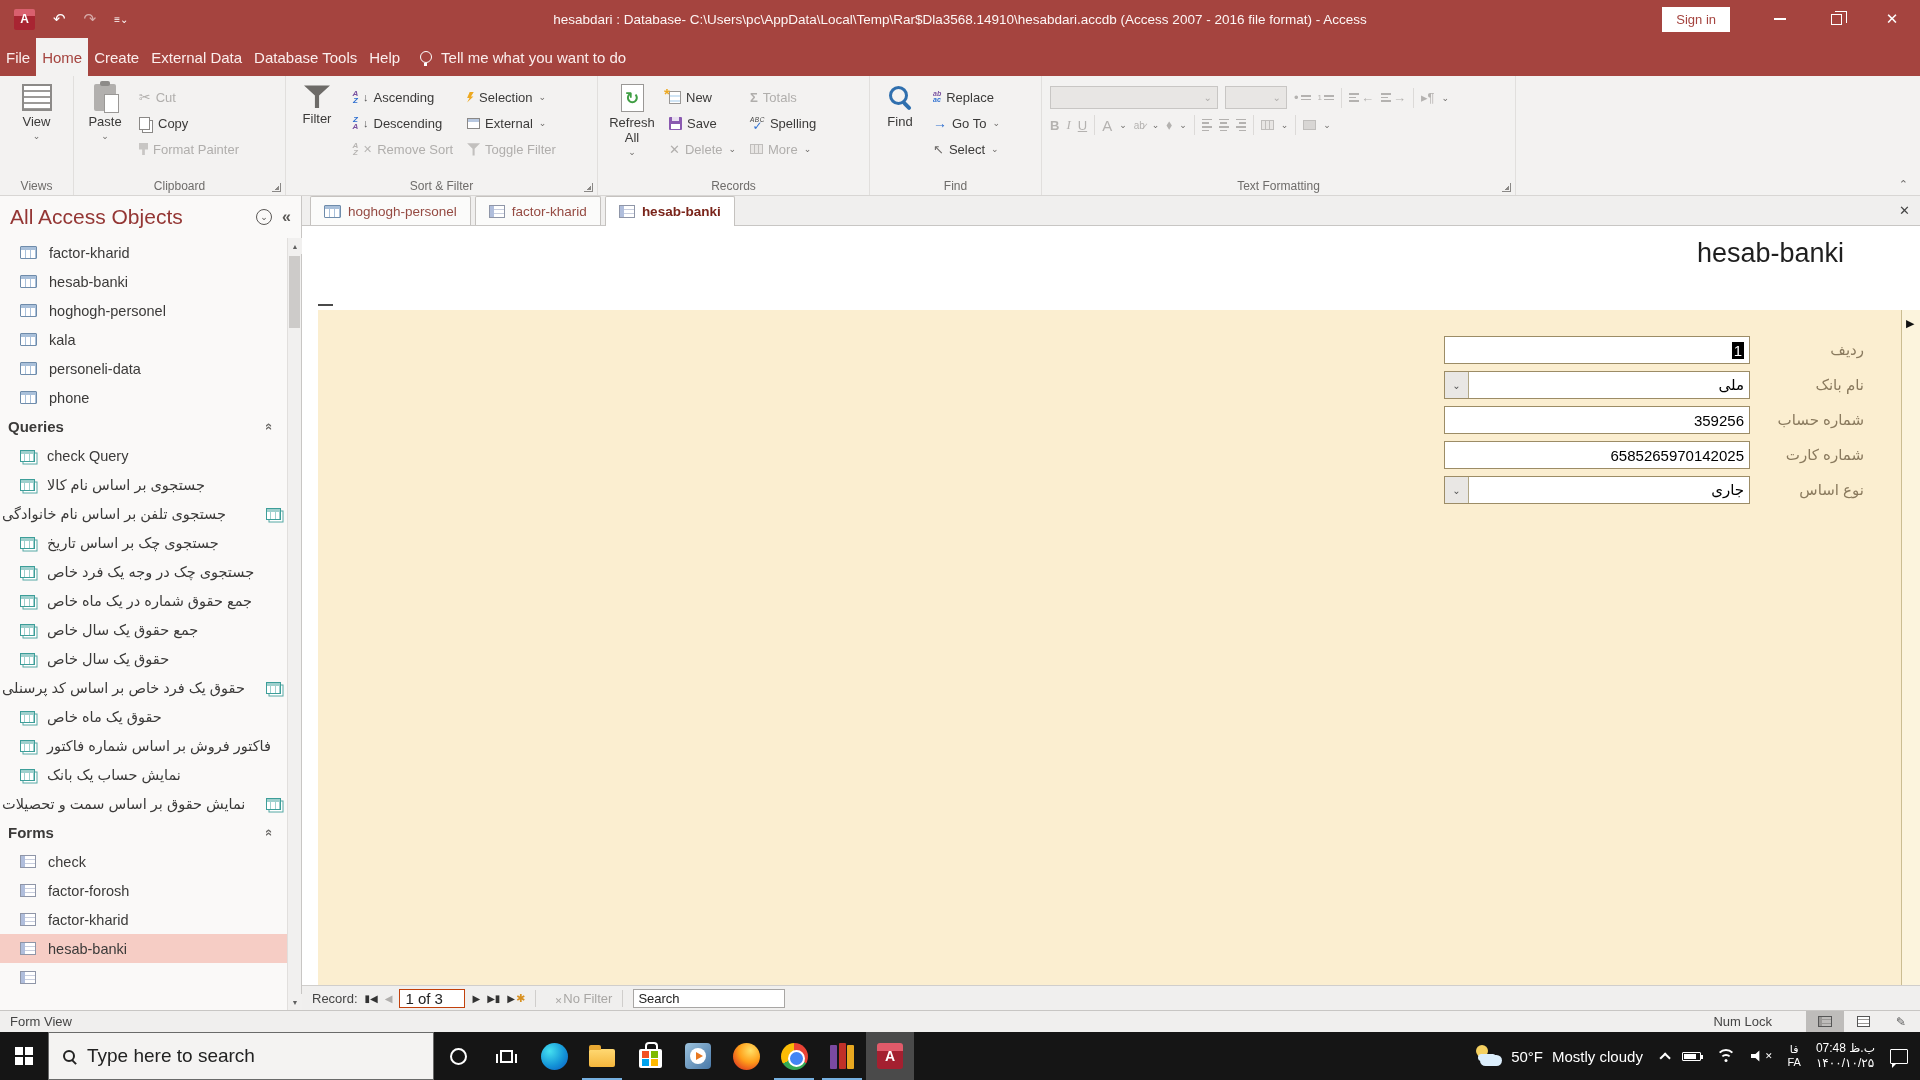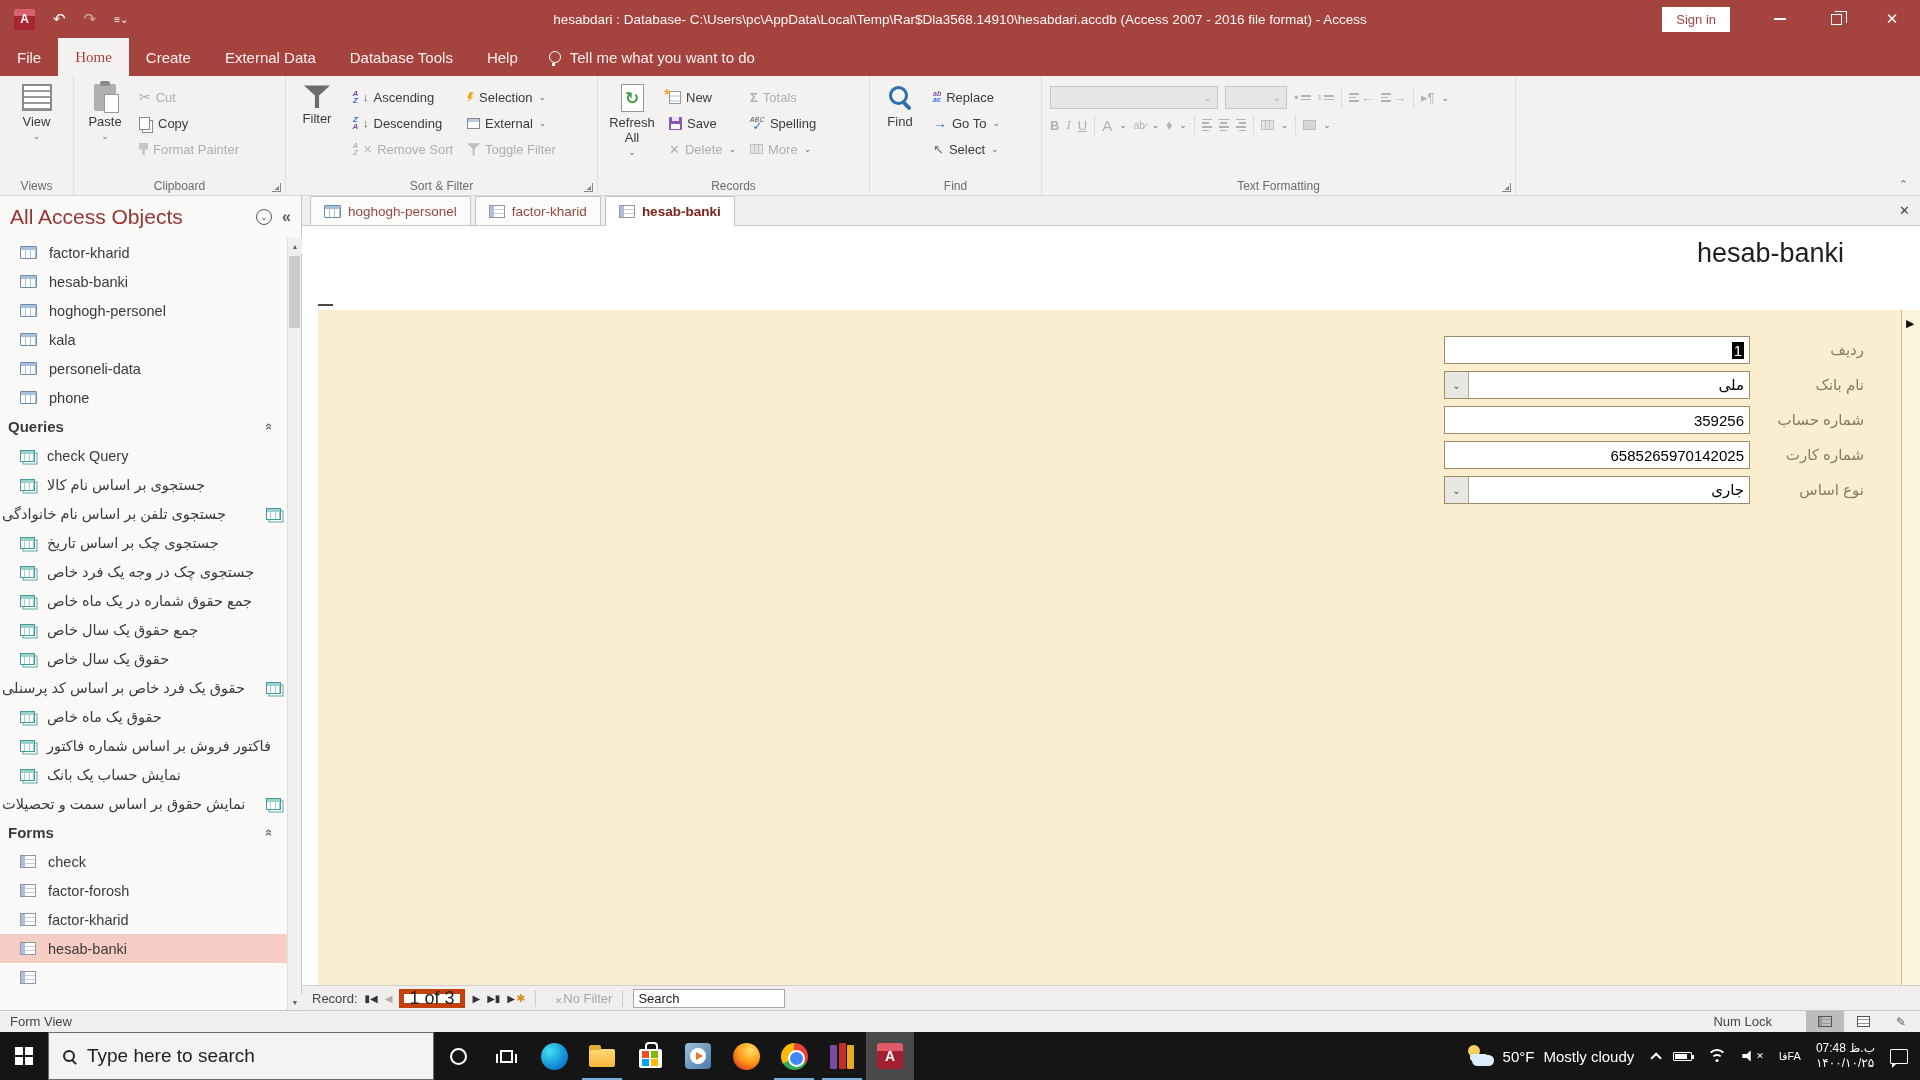--- a/index.html
+++ b/index.html
@@ -15,22 +15,22 @@
   .title-text{position:absolute;left:0;right:0;text-align:center;font-size:13.5px;color:#fdf6f5;pointer-events:none;}
   .tb-right{margin-left:auto;display:flex;align-items:center;height:100%;}
   .signin{background:#fff;color:#a5443f;font-size:13px;padding:5px 14px;margin-right:22px;}
   .winbtn{width:56px;height:100%;display:flex;align-items:center;justify-content:center;color:#fff;font-size:15px;}
   .min-g{display:block;width:12px;height:2px;background:#fff;}
   .restore-g{position:relative;width:11px;height:11px;border:1.5px solid #fff;}
   .restore-g::before{content:"";position:absolute;top:-4px;left:3px;width:11px;height:11px;border:1.5px solid #fff;border-bottom:none;border-left:none;}
 
   
   .menubar{position:absolute;top:38px;left:0;right:0;height:38px;background:#a5443f;display:flex;align-items:stretch;color:#fbeeed;font-size:15px;}
-  .mtab{display:flex;align-items:center;padding:0 17px;}
-  .mtab.active{background:#f3f2f1;color:#a5443f;font-family:Liberation Serif, serif;}
+  .mtab{display:flex;align-items:center;padding:0 6px;}
+  .mtab.active{background:#f3f2f1;color:#a5443f;}
   .tellme{display:flex;align-items:center;gap:9px;padding:0 14px;}
   .bulb{position:relative;width:12px;height:12px;border:1.6px solid #fff;border-radius:50%;display:inline-block;}
   .bulb::after{content:"";position:absolute;left:2.6px;bottom:-4px;width:3px;height:3px;background:#fff;}
 
   
   .ribbon{position:absolute;top:76px;left:0;right:0;height:120px;background:#f3f2f1;border-bottom:1px solid #d8d6d4;display:flex;}
   .rgroup{position:relative;border-right:1px solid #e1dfdd;padding:6px 8px 18px 8px;display:flex;gap:8px;align-items:flex-start;}
   .glabel{position:absolute;bottom:2px;left:0;right:0;text-align:center;font-size:12px;color:#6e6c6a;}
   .launcher{position:absolute;bottom:3px;right:4px;width:9px;height:9px;border-right:1.4px solid #8a8886;border-bottom:1.4px solid #8a8886;}
   .launcher::after{content:"";position:absolute;right:1px;bottom:1px;width:4px;height:4px;background:linear-gradient(135deg,transparent 50%,#8a8886 50%);}
@@ -136,21 +136,21 @@
   .fval{flex:1;text-align:right;direction:rtl;padding:0 5px;font-size:15px;color:#000;}
   .fval .selhl{background:#000;color:#fff;padding:0 2px;direction:ltr;display:inline-block;}
   .ddbtn{width:24px;height:26px;background:#e9e7e4;border-right:1px solid #b0a684;display:flex;align-items:center;justify-content:center;font-size:10px;color:#555;}
   .flabel{min-width:96px;text-align:right;direction:rtl;font-size:15px;color:#8a7a5e;}
 
   
   .recordnav{height:25px;background:#f0efee;border-top:1px solid #d0cecc;display:flex;align-items:center;gap:7px;padding-left:10px;font-size:13px;color:#444;}
   .rn-btn{font-size:10px;color:#333;display:flex;align-items:center;}
   .rn-btn.dim{color:#b0aeac;}
   .rn-star{color:#d89020;font-size:11px;margin-left:1px;}
-  .rn-pos{width:66px;height:19px;background:#fff;border:5px solid #c2410c;font-size:18px;display:flex;align-items:center;padding-left:5px;color:#222;}
+  .rn-pos{width:66px;height:19px;background:#fff;border:1px solid #c2410c;font-size:15px;display:flex;align-items:center;padding-left:5px;color:#222;}
   .rn-sep{width:1px;height:17px;background:#d0cecc;margin:0 3px;}
   .rn-nofilter{display:flex;align-items:center;gap:5px;color:#a8a6a4;}
   .nf-ico{position:relative;width:12px;height:12px;}
   .nf-ico .f{width:12px;height:12px;background:#b8b6b4;clip-path:polygon(0 8%,100% 8%,58% 48%,58% 100%,42% 100%,42% 48%);}
   .nf-ico .x{position:absolute;right:-4px;bottom:-2px;font-size:9px;color:#a8a6a4;}
   .rn-search{width:152px;height:19px;border:1px solid #a8a6a4;background:#fff;font-size:13px;padding:0 4px;color:#222;}
   .rn-search::placeholder{color:#222;opacity:1;}
 
   
   .statusbar{position:absolute;left:0;right:0;bottom:48px;height:22px;background:#f0efee;border-top:1px solid #c8c6c4;display:flex;align-items:center;font-size:13px;color:#444;}
@@ -207,21 +207,21 @@
   .batt{position:relative;width:19px;height:9px;border:1px solid #fff;border-radius:1px;}
   .batt::before{content:"";position:absolute;right:-3px;top:2px;width:2px;height:4px;background:#fff;}
   .batt::after{content:"";position:absolute;left:1px;top:1px;bottom:1px;width:12px;background:#fff;}
   .wifi{position:relative;width:20px;height:14px;overflow:hidden;}
   .wifi i{position:absolute;left:50%;transform:translateX(-50%);border:2px solid transparent;border-top-color:#fff;border-radius:50%;}
   .wifi .w1{width:20px;height:20px;top:0;} .wifi .w2{width:12px;height:12px;top:5px;}
   .wifi .w3{width:3px;height:3px;background:#fff;border:none;border-radius:50%;top:10px;}
   .spk{display:flex;align-items:center;gap:1px;}
   .spk .cone{width:13px;height:13px;background:#fff;clip-path:polygon(0 35%,35% 35%,65% 8%,65% 92%,35% 65%,0 65%);}
   .spk .x{font-size:9px;color:#fff;}
-  .lang{display:flex;flex-direction:row;align-items:center;font-size:11px;line-height:13px;color:#fff;}
+  .lang{display:flex;flex-direction:column;align-items:center;font-size:11px;line-height:13px;color:#fff;}
   .clock{display:flex;flex-direction:column;align-items:flex-end;font-size:12px;line-height:15px;color:#fff;direction:rtl;}
   .action-center{position:relative;width:18px;height:15px;border:1.6px solid #fff;border-radius:1px;}
   .action-center::after{content:"";position:absolute;left:1px;bottom:-5px;width:0;height:0;border-top:5px solid #fff;border-right:5px solid transparent;}
 </style>
 </head>
 <body>
 
 <div class="screen">
 
   <div class="titlebar">

